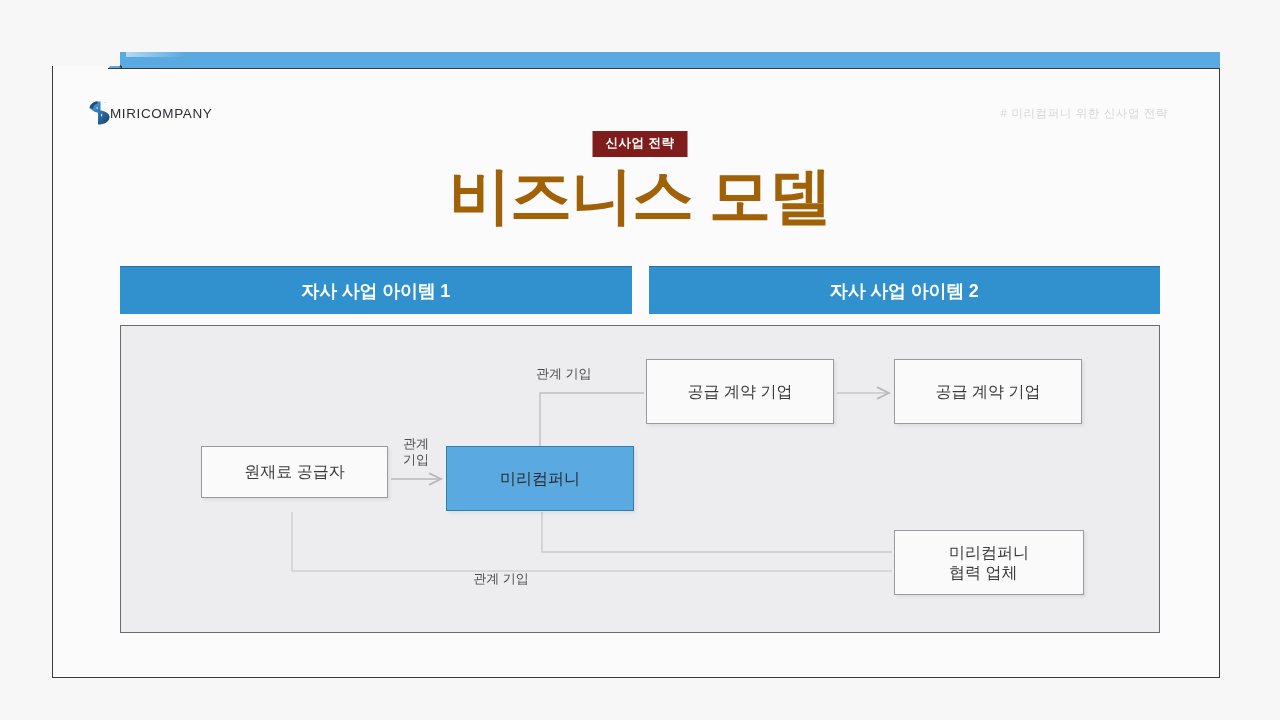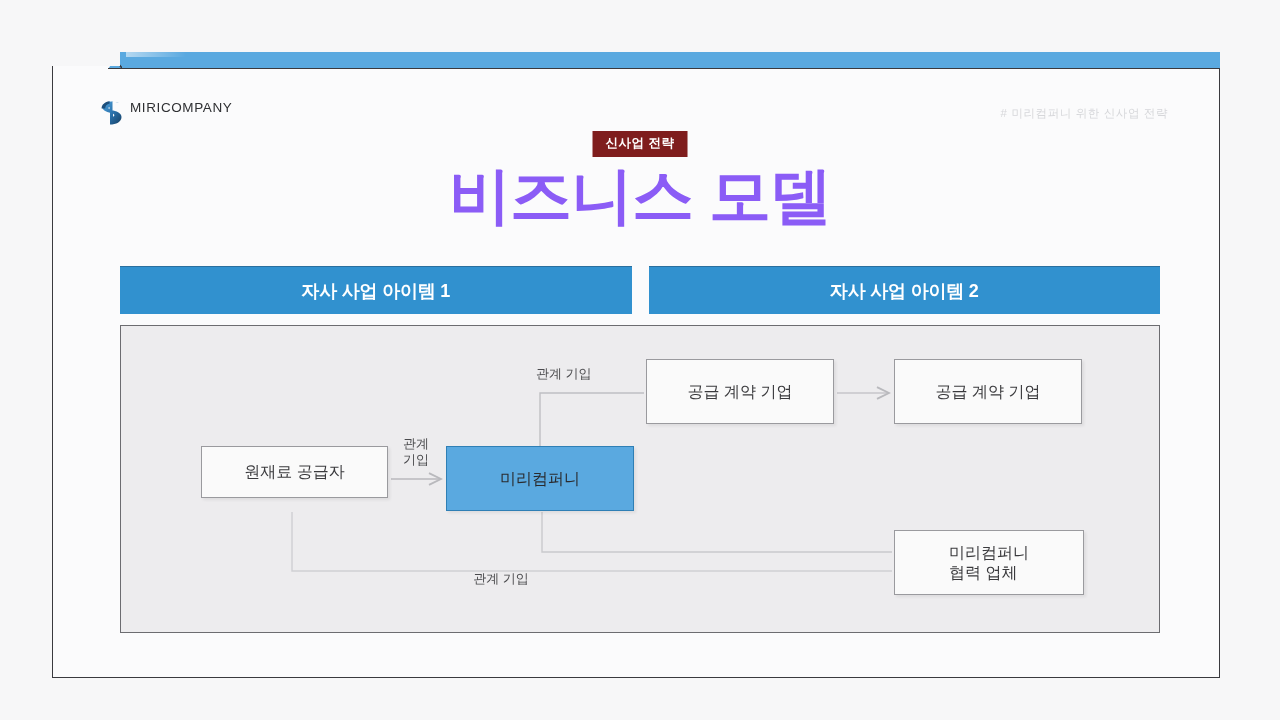--- a/index.html
+++ b/index.html
@@ -40,22 +40,22 @@
   .top-bar-edge{
     position:absolute;left:108px;top:67.5px;width:1112px;height:1.5px;
     background:#3a3a3e;
   }
   .notch-line{
     position:absolute;left:96px;top:51px;width:26px;height:18px;
   }
 
   
   .logo-wrap{
-    position:absolute;left:100px;top:100px;
-    display:flex;gap:8px;
+    position:absolute;left:88px;top:100px;
+    display:flex;align-items:center;
   }
   .logo-mark{width:22px;height:26px;display:block;}
   .logo-text{
     font-size:13.5px;letter-spacing:.6px;color:#2f3033;font-weight:500;
     font-family:"Liberation Sans",sans-serif;
   }
   .hashtag{
     position:absolute;right:112px;top:106px;
     font-size:11.5px;color:#d6d7da;letter-spacing:.6px;white-space:nowrap;
   }
@@ -63,21 +63,21 @@
   
   .badge{
     position:absolute;left:50%;top:131px;transform:translateX(-50%);
     background:#7f1d1d;color:#ffffff;
     font-size:12.5px;font-weight:bold;letter-spacing:.5px;
     padding:4px 13px 5px;white-space:nowrap;
   }
   .page-title{
     position:absolute;left:0;right:0;top:160px;
     text-align:center;
-    font-size:62px;font-weight:bold;color:#8b5cf6;
+    font-size:62px;font-weight:bold;color:#a16207;
     letter-spacing:-1px;line-height:1.15;
   }
 
   
   .bars{
     position:absolute;left:120px;top:266px;width:1040px;height:48px;
     display:flex;gap:17px;
   }
   .bar{
     flex:1;background:#3191cf;

